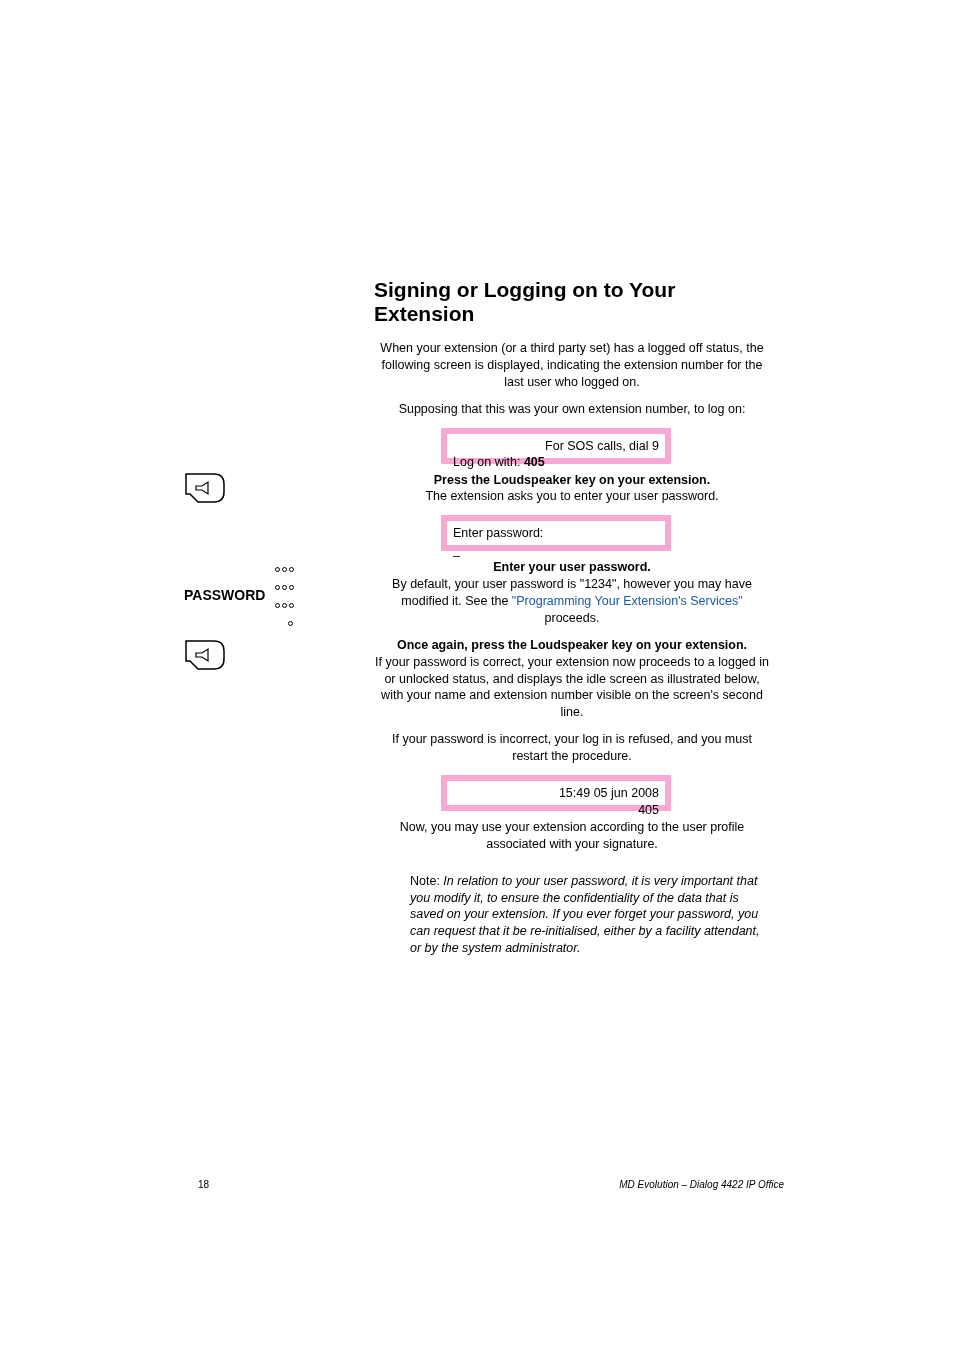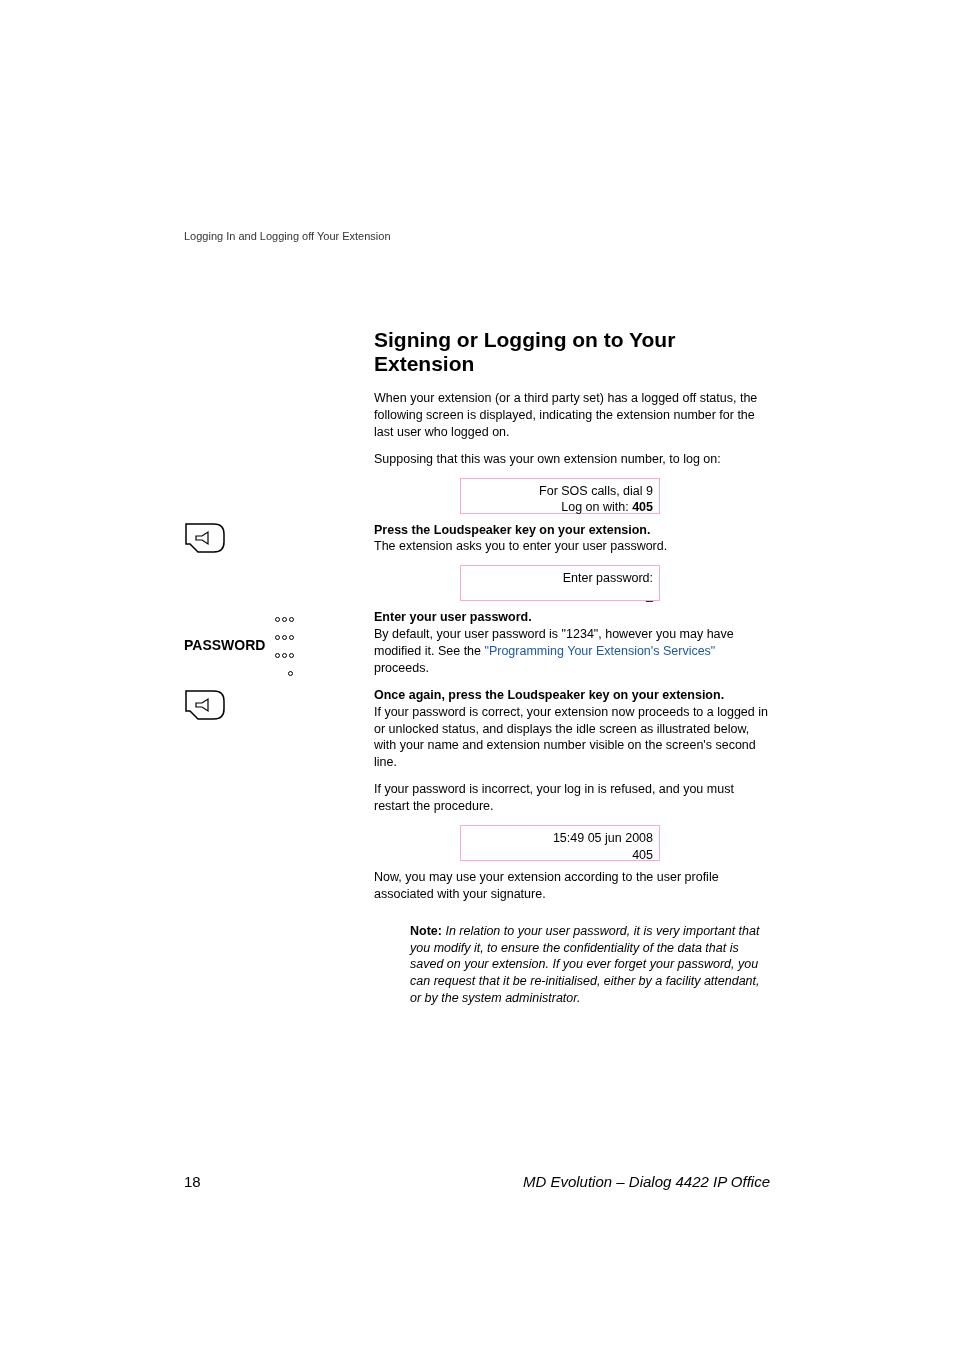--- a/index.html
+++ b/index.html
@@ -2,48 +2,47 @@
 <html><head>
 <meta charset="utf-8">
 <style>
   * { margin: 0; padding: 0; box-sizing: border-box; }
   html, body { width: 954px; height: 1350px; background: #fff; }
   body { font-family: "Helvetica Neue", Helvetica, Arial, sans-serif; color: #000; }
   .page { position: relative; width: 954px; height: 1350px; padding: 230px 184px 0 184px; }
   .running-head { font-size: 11px; color: #333; margin-bottom: 86px; }
   .section-title { font-size: 21px; font-weight: 600; margin-left: 190px; margin-bottom: 14px; margin-top: 48px; }
   .col { margin-left: 190px; width: 396px; }
-  .para { font-size: 12.5px; line-height: 1.35; margin-bottom: 10px; }
-  .lcd { border: 1px solid #f9a8d4; width: 200px; margin-left: 86px; padding: 4px 6px 4px 6px; font-size: 12.5px; line-height: 1.35; }
+  .para { font-size: 12.5px; line-height: 1.35; margin-bottom: 10px; text-align: center; }
+  .lcd { border: 6px solid #f9a8d4; width: 230px; margin-left: 67px; padding: 4px 6px 4px 6px; font-size: 12.5px; line-height: 1.35; }
   .lcd .r1 { text-align: right; }
-  .lcd .r2 { text-align: right; }
+  .lcd .r2 { text-align: left; }
   .lcd .bold { font-weight: 700; }
   .gap8 { height: 8px; }
   .two-line { height: 36px; }
   .row { position: relative; }
   .icon-area { position: absolute; left: -190px; width: 170px; text-align: left; top: 0; }
   .bold { font-weight: 700; }
   .link { color: #1a5aa8; }
   .note { font-style: italic; font-size: 12.5px; line-height: 1.35; margin-left: 226px; width: 360px; }
-  .note .nlabel { font-weight: 700; font-style: normal; margin-top: 28px; }
-  .footer { position: absolute; left: 184px; bottom: 160px; width: 586px; font-size: 15px; }
+  .note .nlabel { font-weight: 400; font-style: normal; margin-top: 28px; }
+  .footer { position: absolute; left: 198px; bottom: 160px; width: 586px; font-size: 10px; }
   .footer .pn { float: left; }
   .footer .doc { float: right; font-style: italic; }
   svg { display: inline-block; }
   .pwd-label { font-weight: 700; font-size: 14px; display: inline-block; vertical-align: middle; margin-right: 4px; }
   .keypad { display: inline-block; vertical-align: middle; }
   .k-row { line-height: 6px; }
   .k-dot { display: inline-block; width: 5px; height: 5px; border: 1px solid #000; border-radius: 50%; margin: 1px; }
 </style>
 </head>
 <body>
 
 <div class="page">
 
-  <div class="running-head">Logging In and Logging off Your Extension</div>
 
   <h2 class="section-title">Signing or Logging on to Your Extension</h2>
 
   <div class="col">
     <p class="para">When your extension (or a third party set) has a logged off status, the following screen is displayed, indicating the extension number for the last user who logged on.</p>
     <p class="para">Supposing that this was your own extension number, to log on:</p>
 
     <div class="lcd two-line">
       <div class="r1">For SOS calls, dial 9</div>
       <div class="r2">

